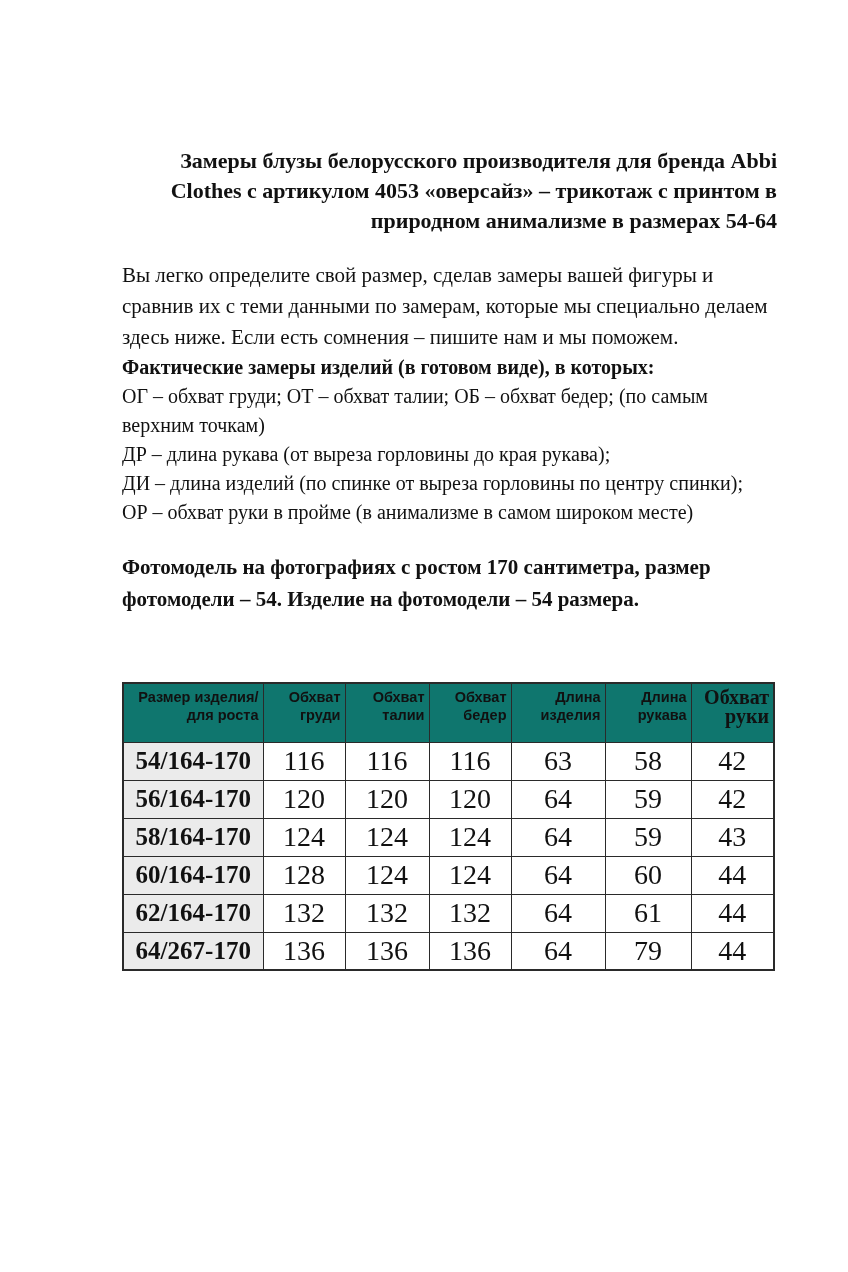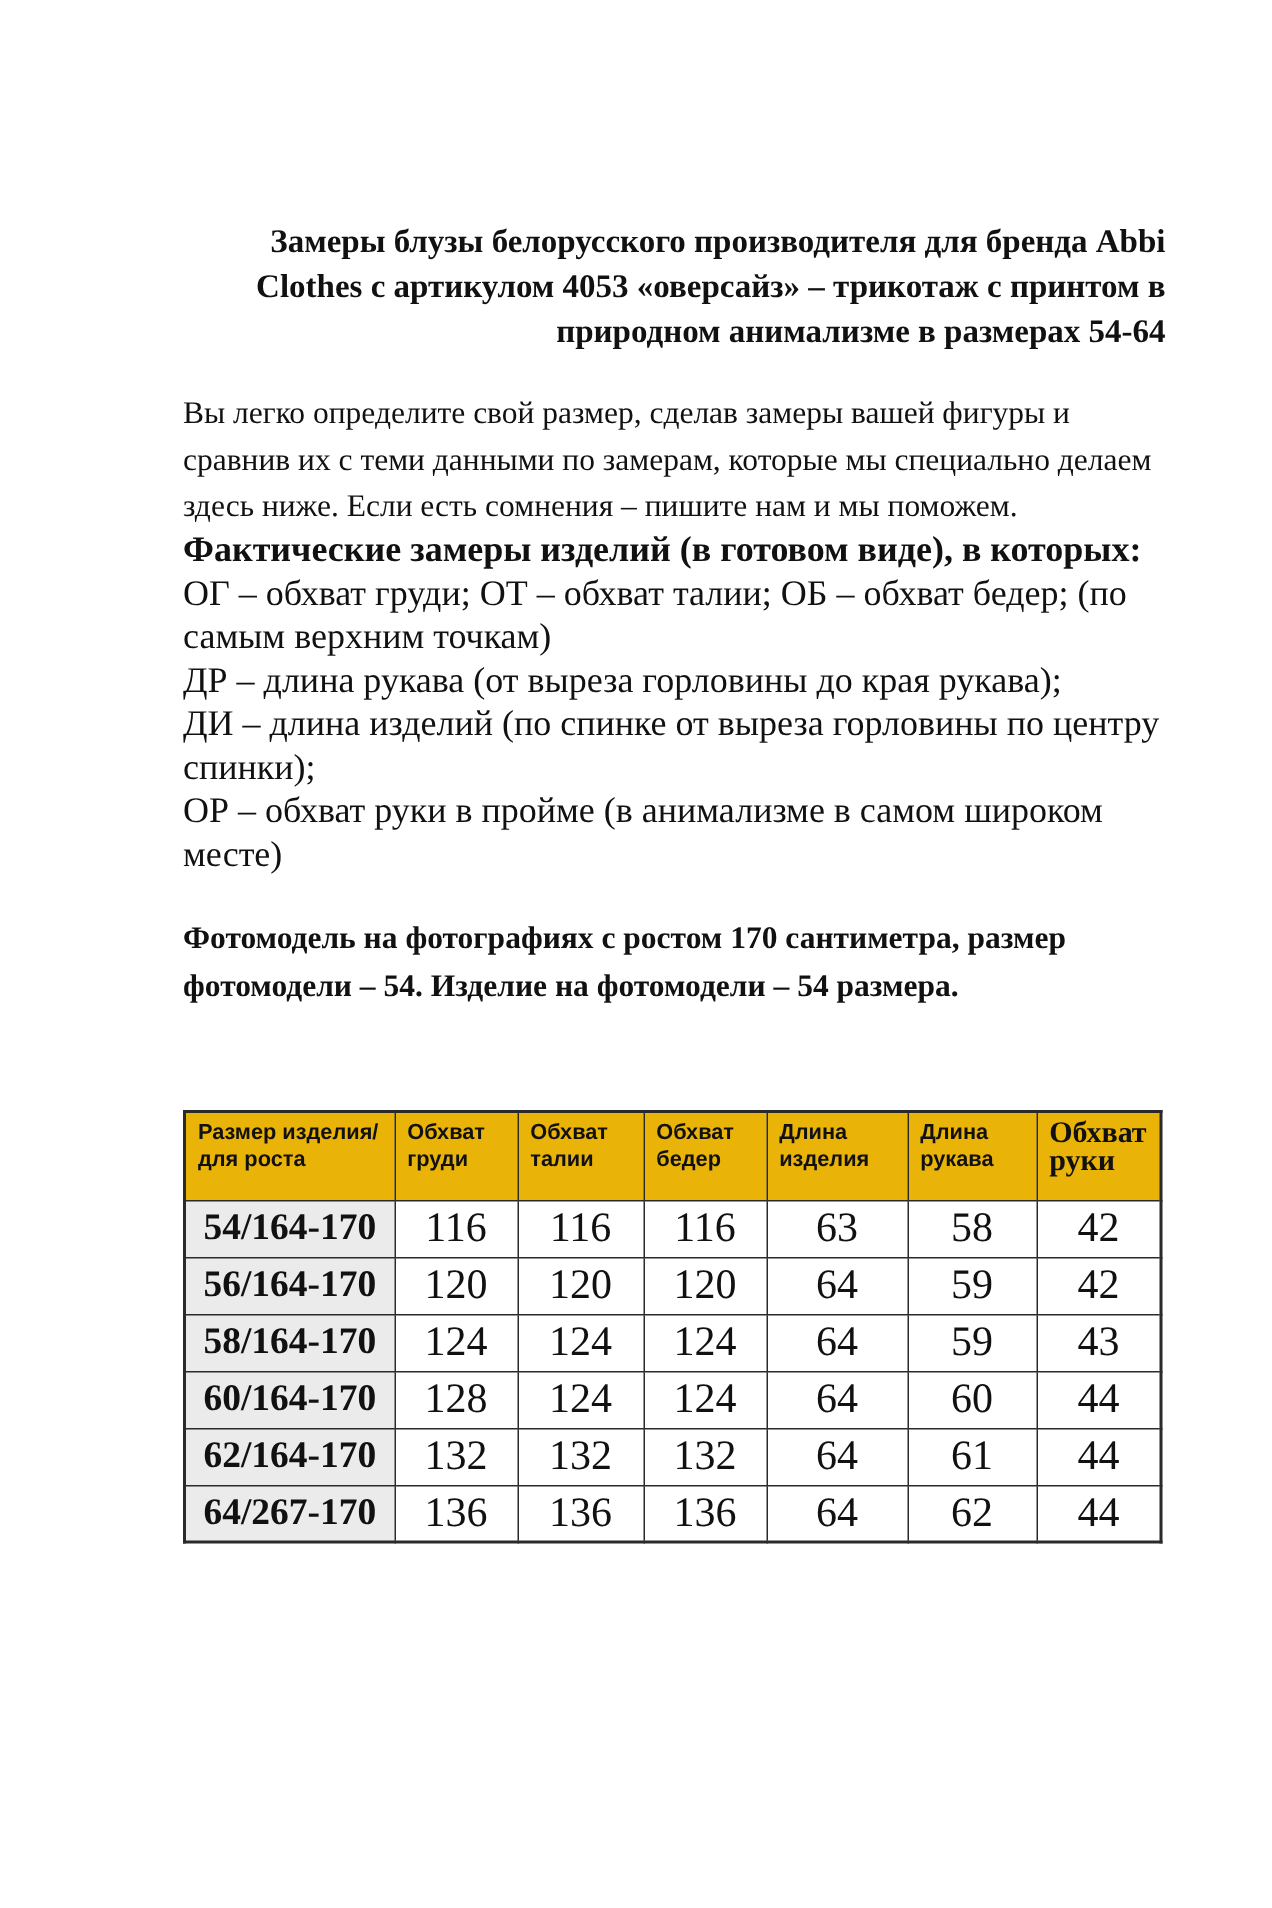--- a/index.html
+++ b/index.html
@@ -32,21 +32,21 @@
   }
   .intro {
     margin: 24px 0 0 0;
     max-width: 662px;
     font-size: 21px;
     line-height: 31px;
   }
   .measures {
     margin-top: 0;
     max-width: 680px;
-    font-size: 24px;
+    font-size: 20px;
     line-height: 29px;
   }
   .measures-heading {
     font-weight: bold;
   }
   .model-note {
     margin: 24px 0 0 0;
     max-width: 662px;
     font-size: 21px;
     line-height: 32px;
@@ -57,26 +57,26 @@
     border-collapse: collapse;
     table-layout: fixed;
     border: 2px solid #2a2a2a;
   }
   .size-table th,
   .size-table td {
     border: 1px solid #2a2a2a;
     box-sizing: border-box;
   }
   .size-table th {
-    background: #eab308;
+    background: #0f766e;
     font-family: "Liberation Sans", "DejaVu Sans", sans-serif;
     font-weight: bold;
     font-size: 14.5px;
     line-height: 18px;
-    text-align: left;
+    text-align: right;
     vertical-align: top;
     padding: 4px 4px 4px 8px;
     height: 59px;
   }
   .size-table th.serif-th {
     font-family: "Liberation Serif", "DejaVu Serif", serif;
     font-size: 20px;
     line-height: 19px;
   }
   .size-table td {
@@ -179,19 +179,19 @@
           <td>64</td>
           <td>61</td>
           <td>44</td>
         </tr>
         <tr>
           <td class="size-col">64/267-170</td>
           <td>136</td>
           <td>136</td>
           <td>136</td>
           <td>64</td>
-          <td>62</td>
+          <td>79</td>
           <td>44</td>
         </tr>
       </tbody>
   </table>
 
 </div>
 
 </body></html>

